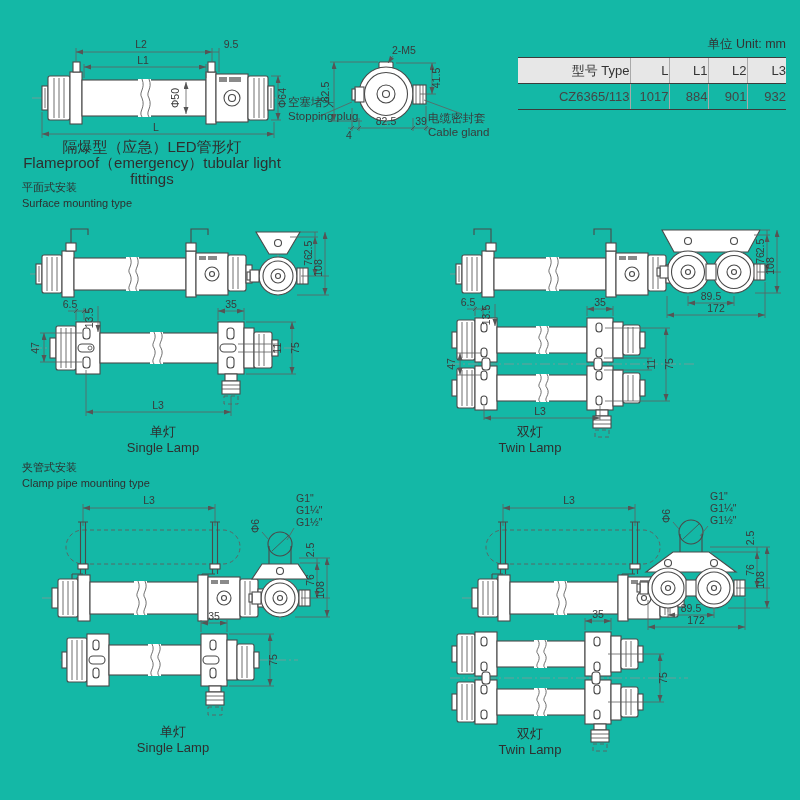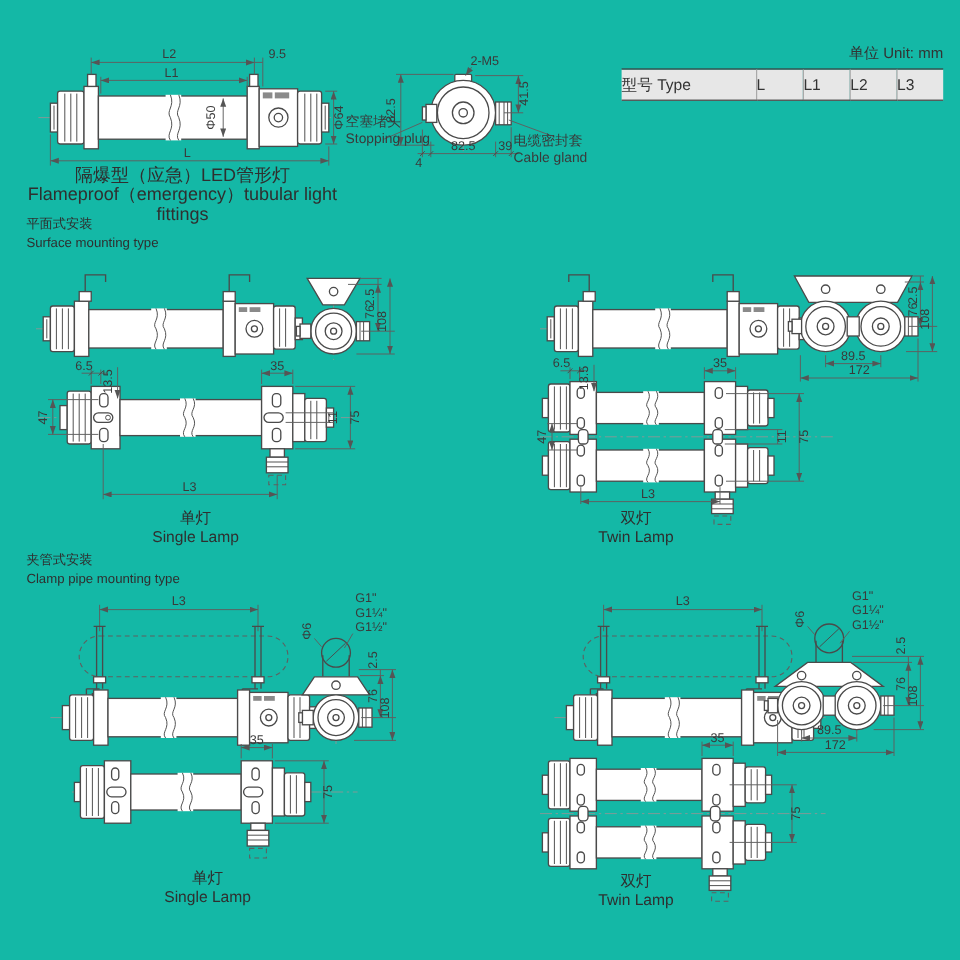--- a/index.html
+++ b/index.html
@@ -16,21 +16,21 @@
   .dim{fill:none;stroke:#5f5f5f;stroke-width:0.8;}
   .dl{fill:none;stroke:#5f5f5f;stroke-width:0.8;marker-start:url(#ar);marker-end:url(#ar);}
   .de{fill:none;stroke:#5f5f5f;stroke-width:0.8;marker-end:url(#ar);}
   .cl{fill:none;stroke:#949494;stroke-width:0.7;stroke-dasharray:10 3 2 3;}
   .dash{fill:none;stroke:#5f5f5f;stroke-width:0.9;stroke-dasharray:4 3;}
   .wh{fill:#ffffff;stroke:none;}
   .dk{fill:#8a8a8a;stroke:none;}
   .unit-note{font-size:12.5px;color:#333;text-align:right;}
   table.spec{border-collapse:collapse;table-layout:fixed;width:268px;font-size:13px;}
   table.spec th,table.spec td{height:25px;padding:0;border-bottom:1px solid #3c3c3c;
-      border-left:1px solid #a9a9a9;text-align:left;font-weight:normal;color:#454545;}
+      border-left:1px solid #a9a9a9;text-align:right;font-weight:normal;color:#454545;}
   table.spec th{background:#e7e7e7;color:#333;border-top:1px solid #3c3c3c;}
   table.spec th:first-child,table.spec td:first-child{border-left:none;}
   td.model{font-weight:bold;color:#141414;text-align:center;}
   .cap{font-size:13px;line-height:16px;color:#2f2f2f;text-align:center;}
   .sec{font-size:11px;line-height:15.5px;color:#2f2f2f;}
   .ttl{font-size:15px;line-height:16px;color:#2f2f2f;text-align:center;}
   .sml{font-size:11.5px;line-height:13.5px;color:#3a3a3a;}
 </style>
 </head>
 <body>
@@ -141,20 +141,27 @@
           <col style="width:39px">
           <col style="width:39px">
         </colgroup>
     <tbody>
           <tr>
       <th>型号 Type</th>
       <th>L</th>
       <th>L1</th>
       <th>L2</th>
       <th>L3</th>
+    </tr>
+    <tr>
+      <td class="model">CZ6365/113</td>
+      <td>1017</td>
+      <td>884</td>
+      <td>901</td>
+      <td>932</td>
     </tr>
   </tbody>
       </table>
 </div>
 
 <div class="abs ttl" style="left:16px;top:139px;width:272px">
   <div>隔爆型（应急）LED管形灯</div>
   <div>Flameproof（emergency）tubular light fittings</div>
 </div>
 

